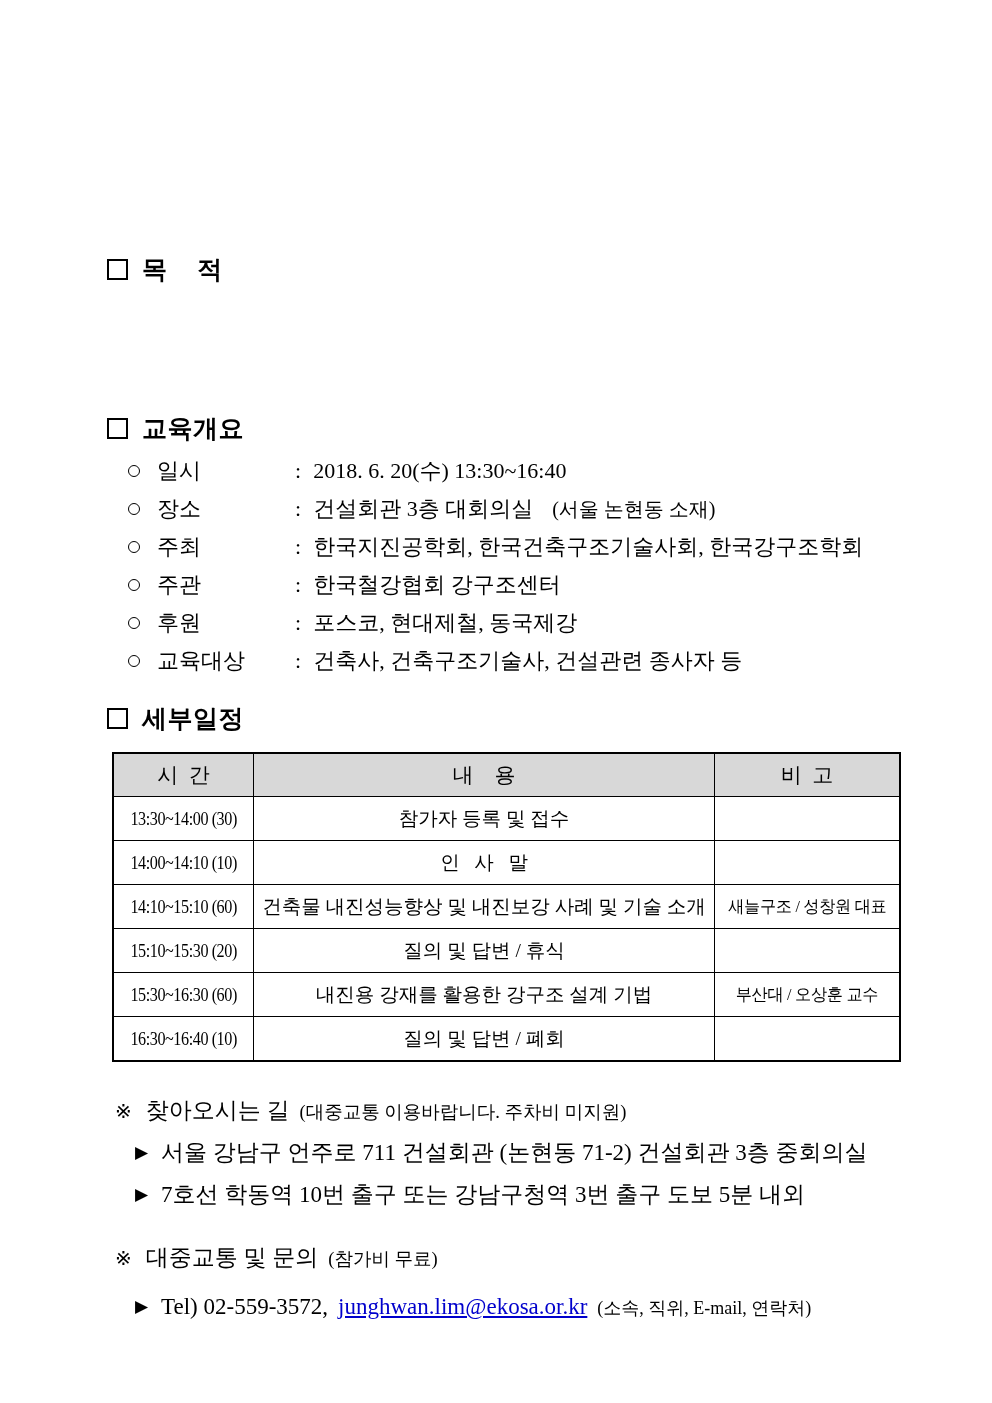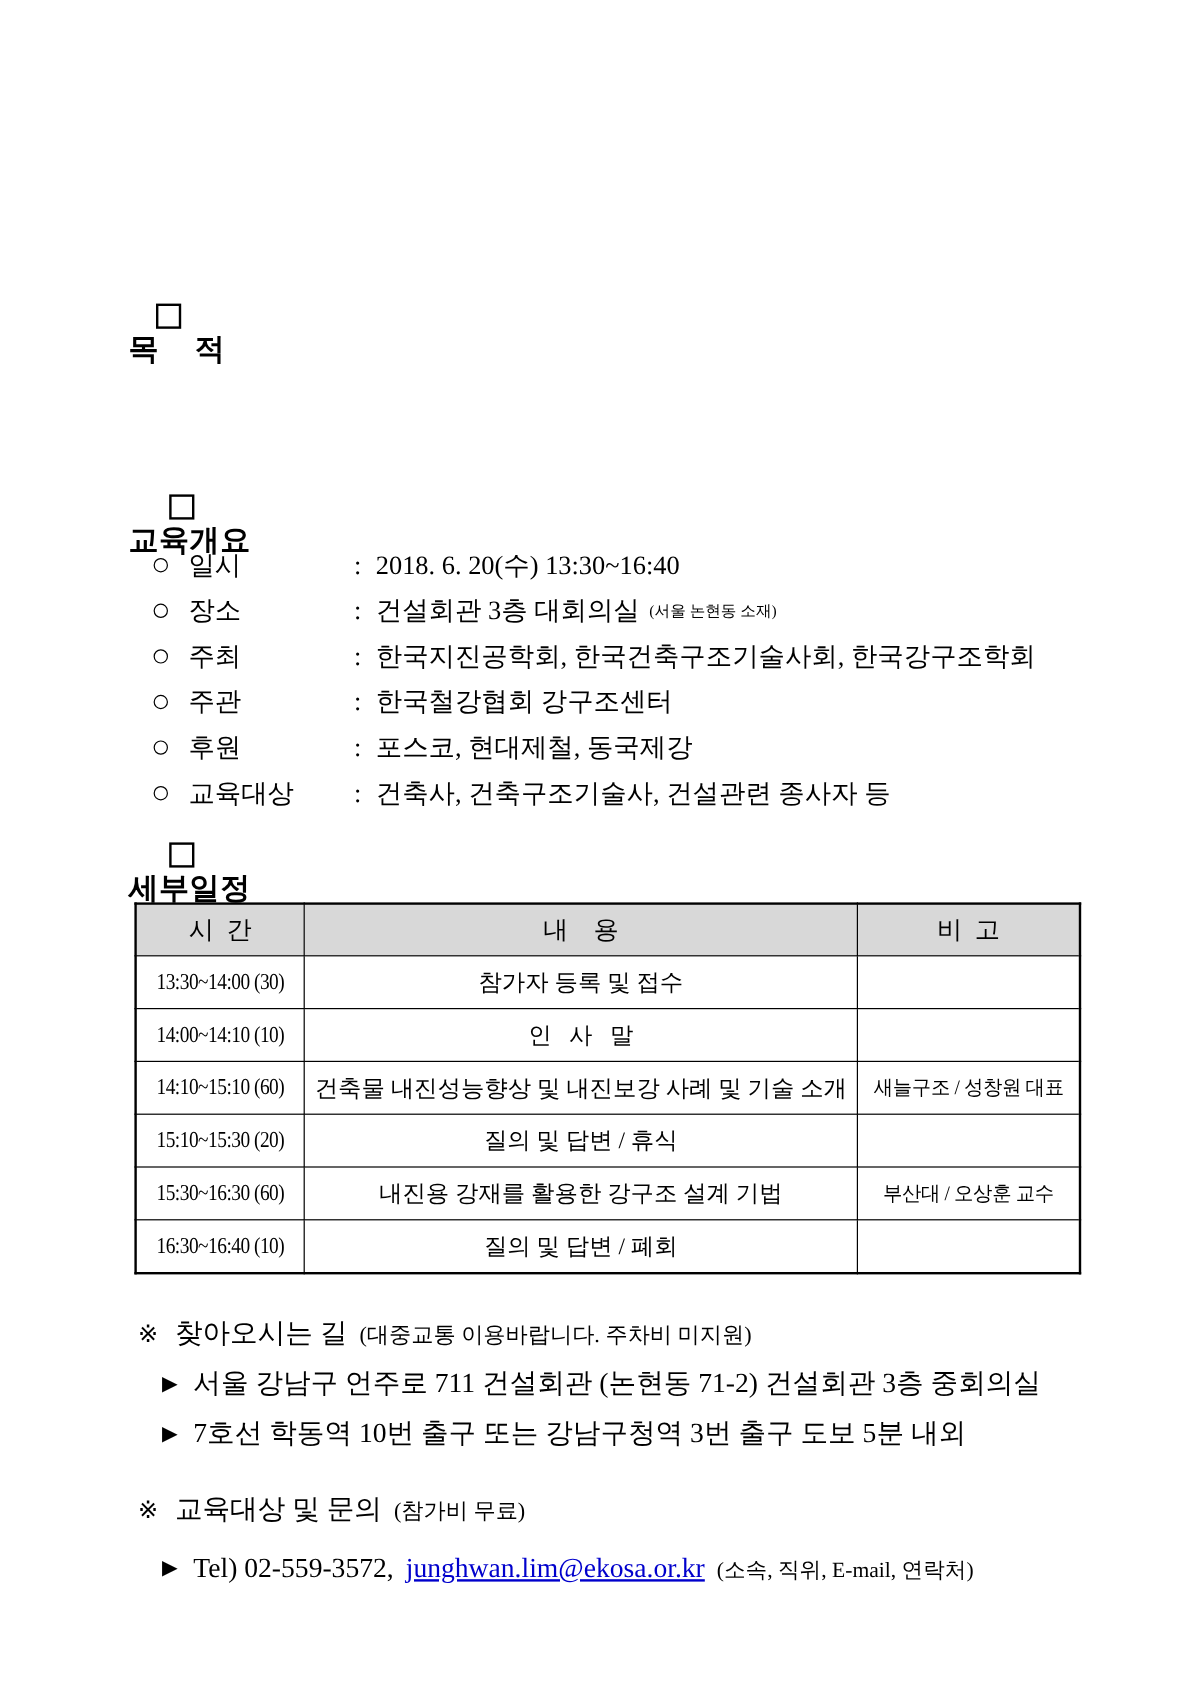--- a/index.html
+++ b/index.html
@@ -28,21 +28,21 @@
   }
   .banner-title {
     font-family: "Liberation Sans", sans-serif;
     font-weight: 700;
     font-size: 33px;
     letter-spacing: 1px;
     white-space: pre;
   }
 
   
-  .sec-head { position: absolute; left: 107px; display: flex; align-items: center; flex-direction: column; }
+  .sec-head { position: absolute; left: 107px; display: flex; align-items: center; }
   .sq {
     width: 21px; height: 21px;
     border: 2.5px solid #000;
     box-sizing: border-box;
     margin-right: 14px;
     flex: none;
   }
   .sec-title {
     font-family: "Liberation Sans", sans-serif;
     font-weight: 700;
@@ -67,21 +67,21 @@
   .ov-item { display: flex; align-items: center; height: 38px; font-size: 22px; }
   .ov-label {
     display: inline-block;
     width: 130px;
     text-align: justify;
     text-align-last: justify;
     white-space: normal;
   }
   .ov-sep { margin: 0 12px 0 8px; }
   .ov-value { white-space: pre; }
-  .ov-note { font-size: 13px; margin-left: 8px; white-space: pre; }
+  .ov-note { font-size: 20px; margin-left: 19px; white-space: pre; }
 
   
   .schedule-table {
     position: absolute; left: 112px; top: 752px;
     width: 785px;
     border-collapse: collapse;
     table-layout: fixed;
     border: 2.5px solid #000;
   }
   .schedule-table th, .schedule-table td {
@@ -245,21 +245,21 @@
     </div>
     <div class="arrow-line">
       <span class="arrow-glyph">▶</span>
       <span class="addr">7호선 학동역 10번 출구 또는 강남구청역 3번 출구 도보 5분 내외</span>
     </div>
   </div>
 
   <div class="note-block" style="top:1242px;">
     <div class="note-head">
       <span class="ref-mark">※</span>
-      <span class="note-title">교육대상 및 문의</span>
+      <span class="note-title">대중교통 및 문의</span>
       <span class="note-small">(참가비 무료)</span>
     </div>
     <div class="arrow-line">
       <span class="arrow-glyph">▶</span>
       <span class="tel-text">Tel) 02-559-3572,</span>
       <a class="email-link">junghwan.lim@ekosa.or.kr</a>
       <span class="tel-suffix">(소속, 직위, E-mail, 연락처)</span>
     </div>
   </div>
 

